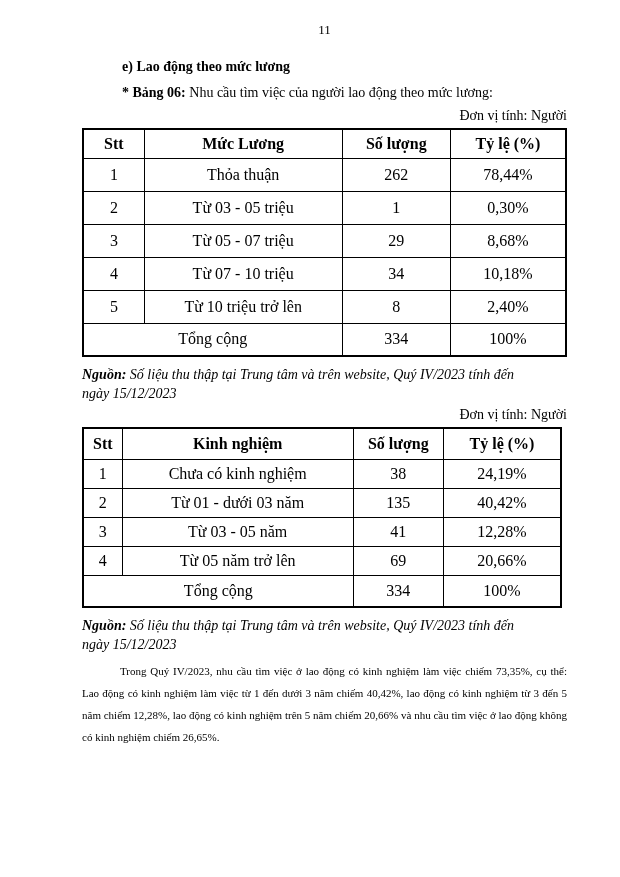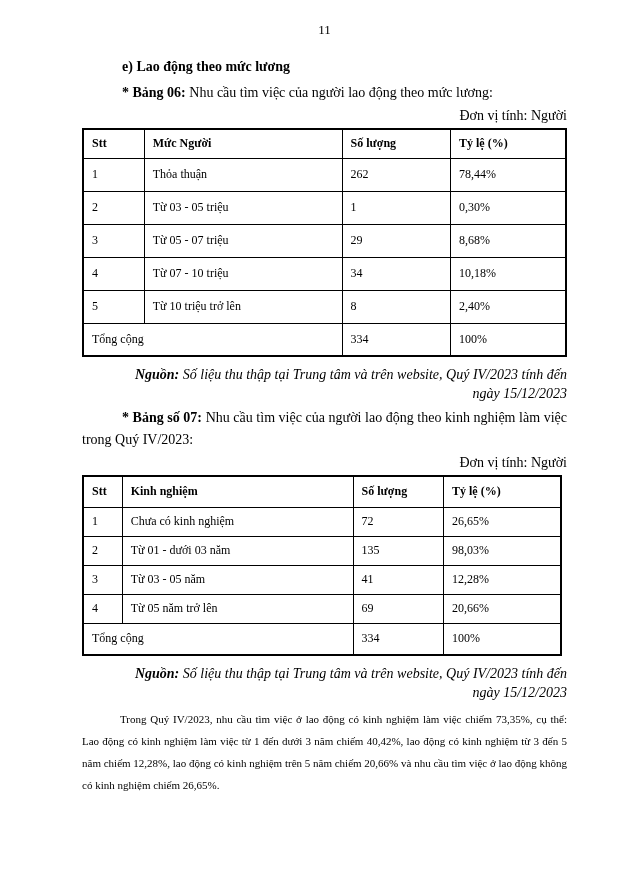--- a/index.html
+++ b/index.html
@@ -43,23 +43,23 @@
   }
   table {
     border-collapse: collapse;
     border: 2px solid #000;
     table-layout: fixed;
   }
   #t06 { width: 485px; }
   #t07 { width: 480px; }
   th, td {
     border: 1px solid #000;
-    text-align: left;
+    text-align: center;
     vertical-align: middle;
-    font-size: 12px;
+    font-size: 16px;
     padding: 0 8px;
     overflow: hidden;
   }
   th { font-weight: bold; }
   #t06 th { height: 29px; }
   #t06 td { height: 33px; }
   #t07 th { height: 31px; }
   #t07 td { height: 29px; }
   #t06 tfoot td { height: 33px; }
   #t07 tfoot td { height: 32px; }
@@ -69,21 +69,21 @@
   #t06 .c3 { width: 115px; }
   #t07 .c0 { width: 39px; }
   #t07 .c1 { width: 230px; }
   #t07 .c2 { width: 90px; }
   #t07 .c3 { width: 117px; }
   tfoot td { font-weight: normal; }
   .source {
     font-style: italic;
     font-size: 14px;
     line-height: 19px;
-    text-align: right;
+    text-align: left;
     margin-top: 8px;
   }
   .source .src-label { font-weight: bold; font-style: italic; }
   .body-par {
     font-size: 11px;
     line-height: 22px;
     text-align: justify;
     text-indent: 38px;
     margin-top: 6px;
   }
@@ -98,21 +98,21 @@
   <div class="heading">e) Lao động theo mức lương</div>
 
   <p class="caption"><b>* Bảng 06:</b><span> Nhu cầu tìm việc của người lao động theo mức lương:</span></p>
 
   <div class="unit-note">Đơn vị tính: Người</div>
 
   <table id="t06">
     <thead>
       <tr>
           <th class="c0">Stt</th>
-          <th class="c1">Mức Người</th>
+          <th class="c1">Mức Lương</th>
           <th class="c2">Số lượng</th>
           <th class="c3">Tỷ lệ (%)</th>
         </tr>
     </thead>
     <tbody>
         <tr>
           <td class="c0">1</td>
           <td class="c1">Thỏa thuận</td>
           <td class="c2">262</td>
           <td class="c3">78,44%</td>
@@ -147,45 +147,44 @@
         <td colspan="2">Tổng cộng</td>
         <td class="c2">334</td>
         <td class="c3">100%</td>
       </tr>
     </tfoot>
   </table>
 
   <div class="source"><span class="src-label">Nguồn:</span><span> Số liệu thu thập tại Trung tâm và trên website, Quý IV/2023 tính đến</span><br><span>ngày 15/12/2023</span></div>
 
 
-  <p class="caption"><b>* Bảng số 07:</b><span> Nhu cầu tìm việc của người lao động theo kinh nghiệm làm việc trong Quý IV/2023:</span></p>
 
   <div class="unit-note">Đơn vị tính: Người</div>
 
   <table id="t07">
     <thead>
       <tr>
           <th class="c0">Stt</th>
           <th class="c1">Kinh nghiệm</th>
           <th class="c2">Số lượng</th>
           <th class="c3">Tỷ lệ (%)</th>
         </tr>
     </thead>
     <tbody>
         <tr>
           <td class="c0">1</td>
           <td class="c1">Chưa có kinh nghiệm</td>
-          <td class="c2">72</td>
-          <td class="c3">26,65%</td>
+          <td class="c2">38</td>
+          <td class="c3">24,19%</td>
         </tr>
         <tr>
           <td class="c0">2</td>
           <td class="c1">Từ 01 - dưới 03 năm</td>
           <td class="c2">135</td>
-          <td class="c3">98,03%</td>
+          <td class="c3">40,42%</td>
         </tr>
         <tr>
           <td class="c0">3</td>
           <td class="c1">Từ 03 - 05 năm</td>
           <td class="c2">41</td>
           <td class="c3">12,28%</td>
         </tr>
         <tr>
           <td class="c0">4</td>
           <td class="c1">Từ 05 năm trở lên</td>

